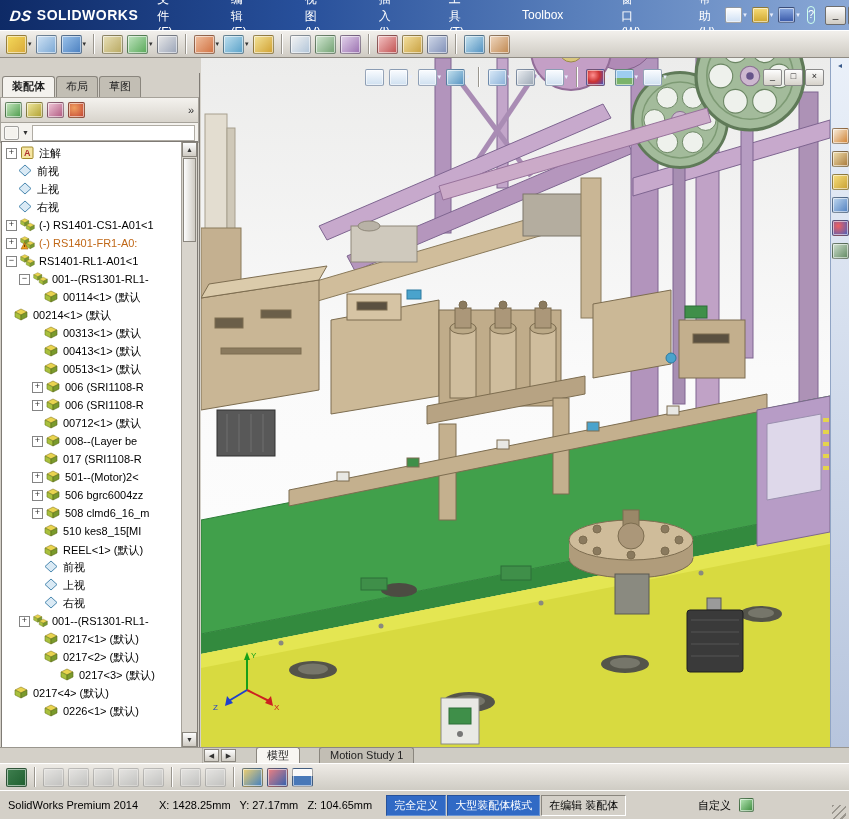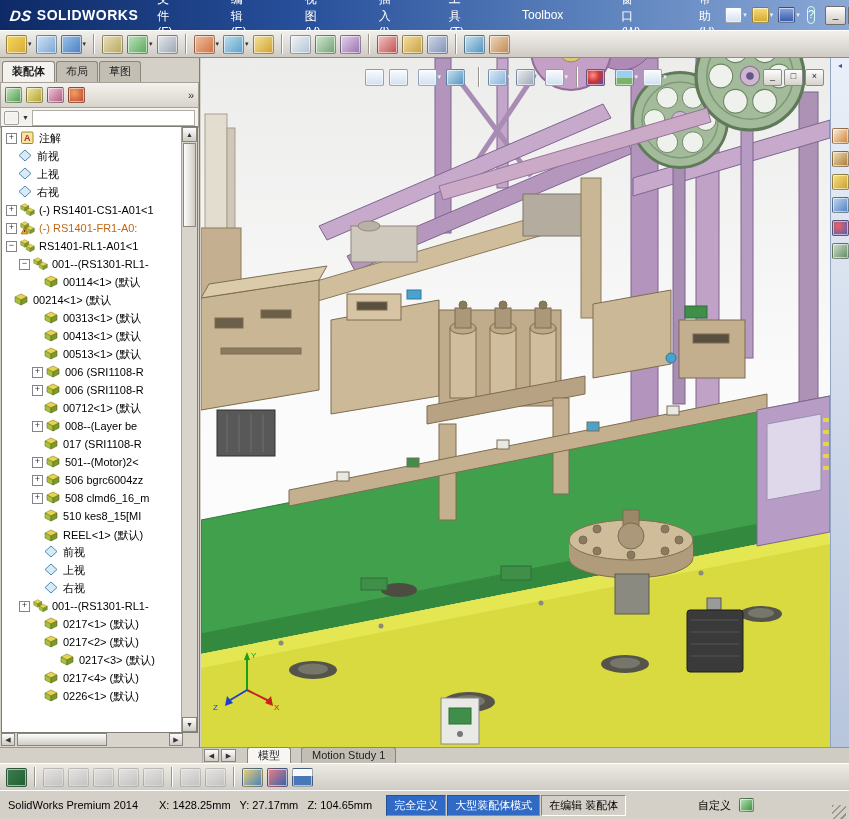--- a/index.html
+++ b/index.html
@@ -31,21 +31,21 @@
   .dim{opacity:.45;filter:grayscale(.8);}
 
   
   #main-toolbar{position:absolute;left:0;top:30px;width:849px;height:28px;display:flex;align-items:center;
     gap:2px;padding-left:5px;background:linear-gradient(#f2f0ec,#cfcbc3);
     border-top:1px solid #fff;border-bottom:1px solid #8f8b83;box-sizing:border-box;}
   .tb-sep{width:0;height:20px;border-left:1px solid #9a968e;border-right:1px solid #fff;margin:0 4px;}
   #main-toolbar .dd{color:#333;}
 
   
-  #left-panel{position:absolute;left:0;top:58px;width:200px;height:689px;background:#d4d0c8;
+  #left-panel{position:absolute;left:0;top:73px;width:200px;height:689px;background:#d4d0c8;
     border-right:1px solid #7f7b75;box-sizing:border-box;}
   #panel-tabs{display:flex;align-items:flex-end;height:22px;padding:2px 0 0 2px;gap:1px;}
   .panel-tab{font-size:11px;padding:2px 9px 3px;border:1px solid #8a867e;border-bottom:none;
     background:#c2beb4;border-radius:3px 3px 0 0;color:#222;}
   .panel-tab.active{background:#f4f2ee;font-weight:bold;}
   #mgr-row{height:26px;display:flex;align-items:center;gap:4px;padding:0 4px;
     background:linear-gradient(#f4f2ee,#d8d4cc);border:1px solid #a6a29a;box-sizing:border-box;}
   #mgr-overflow{margin-left:auto;font-size:11px;color:#333;}
   #filter-row{height:20px;display:flex;align-items:center;gap:3px;background:#f4f2ee;
     border:1px solid #a6a29a;border-top:none;padding:0 3px;box-sizing:border-box;}
@@ -85,21 +85,21 @@
     background:linear-gradient(180deg,#eaf0f9,#b7c5dd);border-left:1px solid #90a4c4;box-sizing:border-box;}
   #tp-collapse{display:block;text-align:center;font-size:8px;color:#3a5a8a;padding-top:3px;}
   #tp-icons{display:flex;flex-direction:column;align-items:center;gap:7px;margin-top:58px;}
 
   
   #tabs-row{position:absolute;left:0;top:747px;width:849px;height:16px;background:#cfccc4;
     border-top:1px solid #9a968e;display:flex;align-items:flex-end;box-sizing:border-box;}
   #tabs-left-spacer{width:202px;height:100%;background:#d4d0c8;border-right:1px solid #b4b0a8;}
   .tab-nav{width:15px;height:13px;margin:0 1px 1px;background:linear-gradient(#fdfdfd,#cfcbc3);
     border:1px solid #8a867e;font-size:7px;line-height:11px;text-align:center;color:#333;box-sizing:border-box;}
-  .mtab{font-size:11px;height:15px;line-height:14px;padding:0 10px;margin-left:10px;
+  .mtab{font-size:11px;height:15px;line-height:14px;padding:0 10px;margin-left:19px;
     border:1px solid #8a867e;border-bottom:none;background:#c2beb4;border-radius:3px 3px 0 0;color:#222;}
   .mtab.active{background:#f8f6f2;}
 
   
   #bottom-toolbar{position:absolute;left:0;top:763px;width:849px;height:27px;display:flex;align-items:center;
     gap:2px;padding-left:5px;background:linear-gradient(#eeebe6,#cfccc4);
     border-top:1px solid #fff;box-sizing:border-box;}
 
   
   #statusbar{position:absolute;left:0;top:790px;width:849px;height:29px;display:flex;align-items:center;
@@ -530,21 +530,21 @@
           </div>
           <div class="tree-row" style="padding-left: 46px;">
             <span class="exp-spacer"></span>
             <span class="tree-ico"><svg width="15" height="14" viewBox="0 0 15 14">
                 <polygon points="7,1 13,4 7,7 1,4" fill="#e9d44f" stroke="#8a7a20" stroke-width="0.6"></polygon>
                 <polygon points="1,4 7,7 7,12 1,9" fill="#a9c03c" stroke="#6a7a20" stroke-width="0.6"></polygon>
                 <polygon points="13,4 7,7 7,12 13,9" fill="#7a9a2c" stroke="#5a6a18" stroke-width="0.6"></polygon>
               </svg></span>
             <span class="tree-label">0217&lt;3&gt; (默认)</span>
           </div>
-          <div class="tree-row" style="padding-left: 30px;">
+          <div class="tree-row" style="">
             <span class="exp-spacer"></span>
             <span class="tree-ico"><svg width="15" height="14" viewBox="0 0 15 14">
                 <polygon points="7,1 13,4 7,7 1,4" fill="#e9d44f" stroke="#8a7a20" stroke-width="0.6"></polygon>
                 <polygon points="1,4 7,7 7,12 1,9" fill="#a9c03c" stroke="#6a7a20" stroke-width="0.6"></polygon>
                 <polygon points="13,4 7,7 7,12 13,9" fill="#7a9a2c" stroke="#5a6a18" stroke-width="0.6"></polygon>
               </svg></span>
             <span class="tree-label">0217&lt;4&gt; (默认)</span>
           </div>
           <div class="tree-row" style="padding-left: 30px;">
             <span class="exp-spacer"></span>

